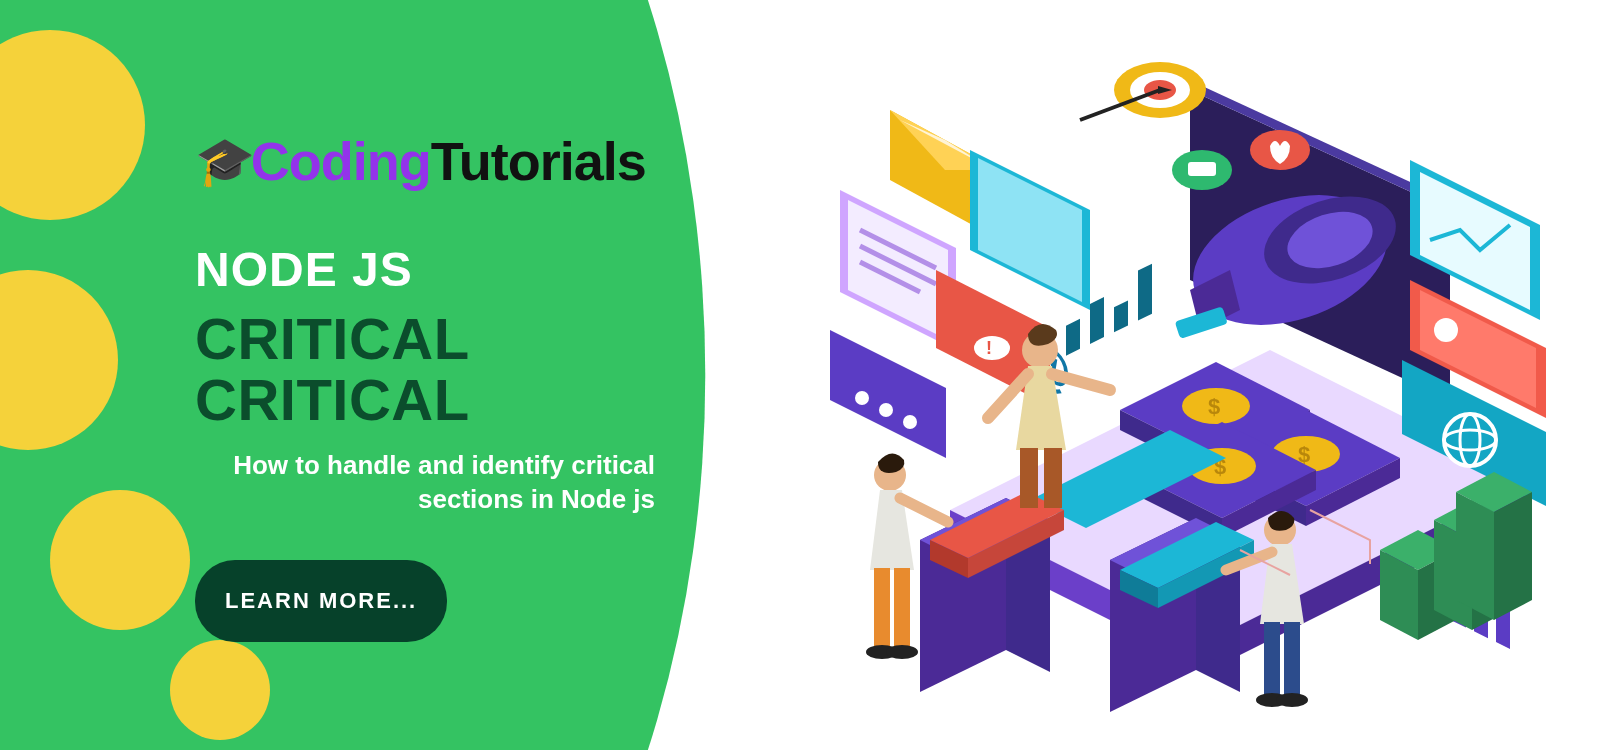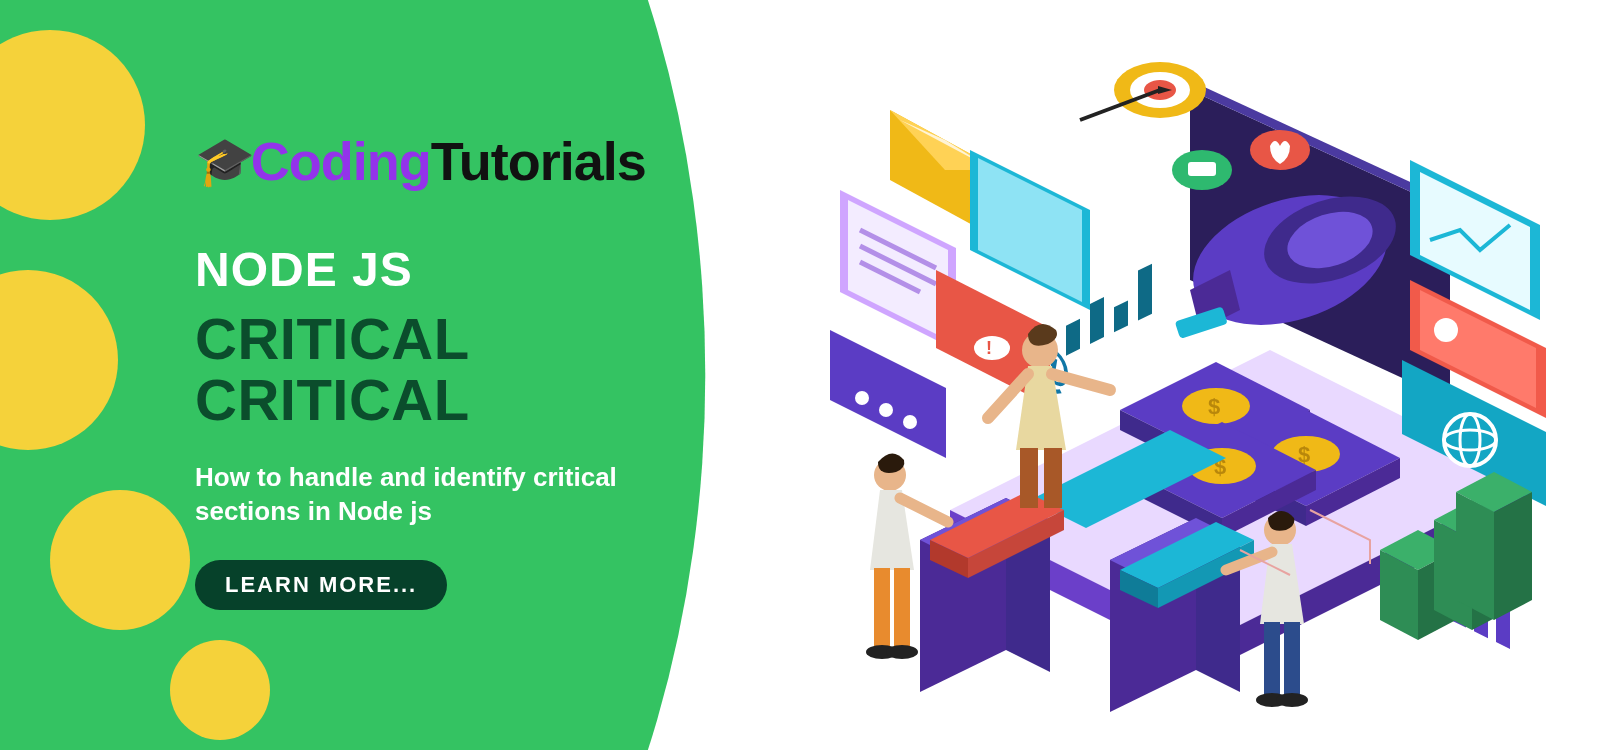--- a/index.html
+++ b/index.html
@@ -20,23 +20,23 @@
 .yc4 { width: 100px; height: 100px; left: 170px; top: 640px; }
 
 
 .content { position: absolute; left: 195px; top: 130px; width: 520px; }
 .logo { display: flex; align-items: flex-end; margin-bottom: 50px; }
 .logo-cap { font-size: 48px; color: #111; margin-right: -4px; margin-bottom: 2px; }
 .logo-coding { font-weight: 800; font-size: 54px; color: #9333EA; letter-spacing: -1px; }
 .logo-tut { font-weight: 800; font-size: 54px; color: #111; letter-spacing: -1px; text-align: center; }
 
 .topic { color: #fff; font-weight: 800; font-size: 48px; letter-spacing: 1px; margin-bottom: 12px; }
-.headline { color: #0B4D2C; font-weight: 900; font-size: 58px; line-height: 1.05; letter-spacing: 0.5px; margin-bottom: 30px; }
-.sub { color: #fff; font-weight: 600; font-size: 26px; line-height: 1.3; margin-bottom: 32px; max-width: 460px; }
-.cta { display: inline-block; background: #06412A; color: #fff; border-radius: 40px; padding: 12px 30px; font-weight: 700; font-size: 22px; letter-spacing: 2px; border: none; cursor: pointer; }
+.headline { color: #0B4D2C; font-weight: 900; font-size: 58px; line-height: 1.05; letter-spacing: 0.5px; margin-bottom: 18px; }
+.sub { color: #fff; font-weight: 600; font-size: 26px; line-height: 1.3; margin-bottom: 44px; max-width: 460px; text-align: right; }
+.cta { display: inline-block; background: #06412A; color: #fff; border-radius: 40px; padding: 28px 30px; font-weight: 700; font-size: 22px; letter-spacing: 2px; border: none; cursor: pointer; }
 
 
 .illus { position: absolute; right: 50px; top: 30px; width: 780px; height: 700px; }
 .illus svg { width: 100%; height: 100%; }
 </style>
 </head>
 <body>
 
 <div class="green-bg"></div>
 

